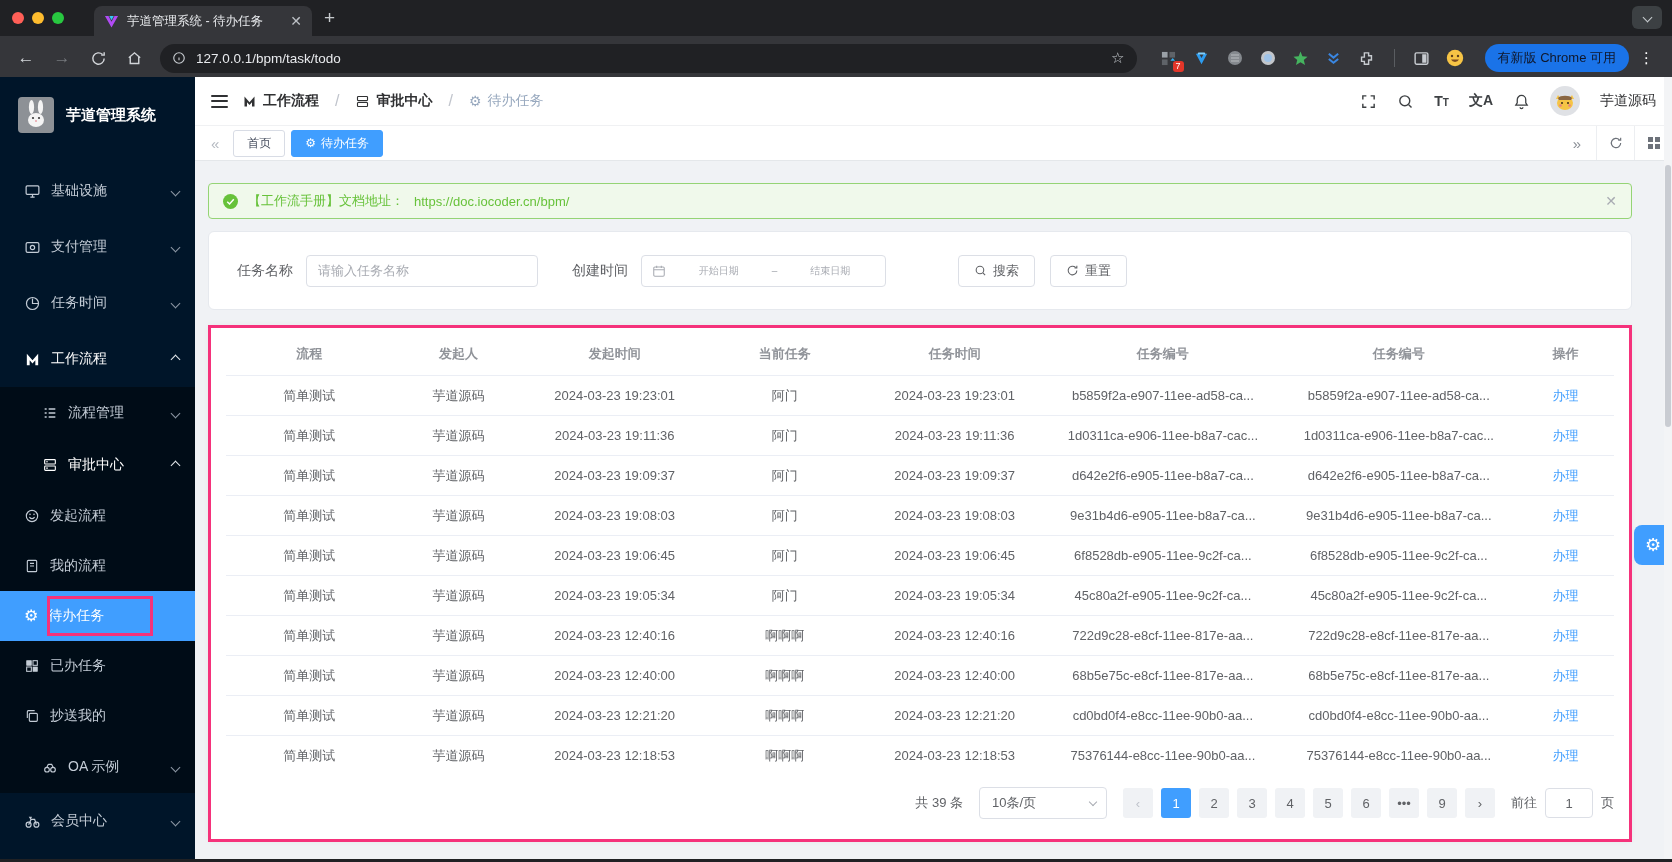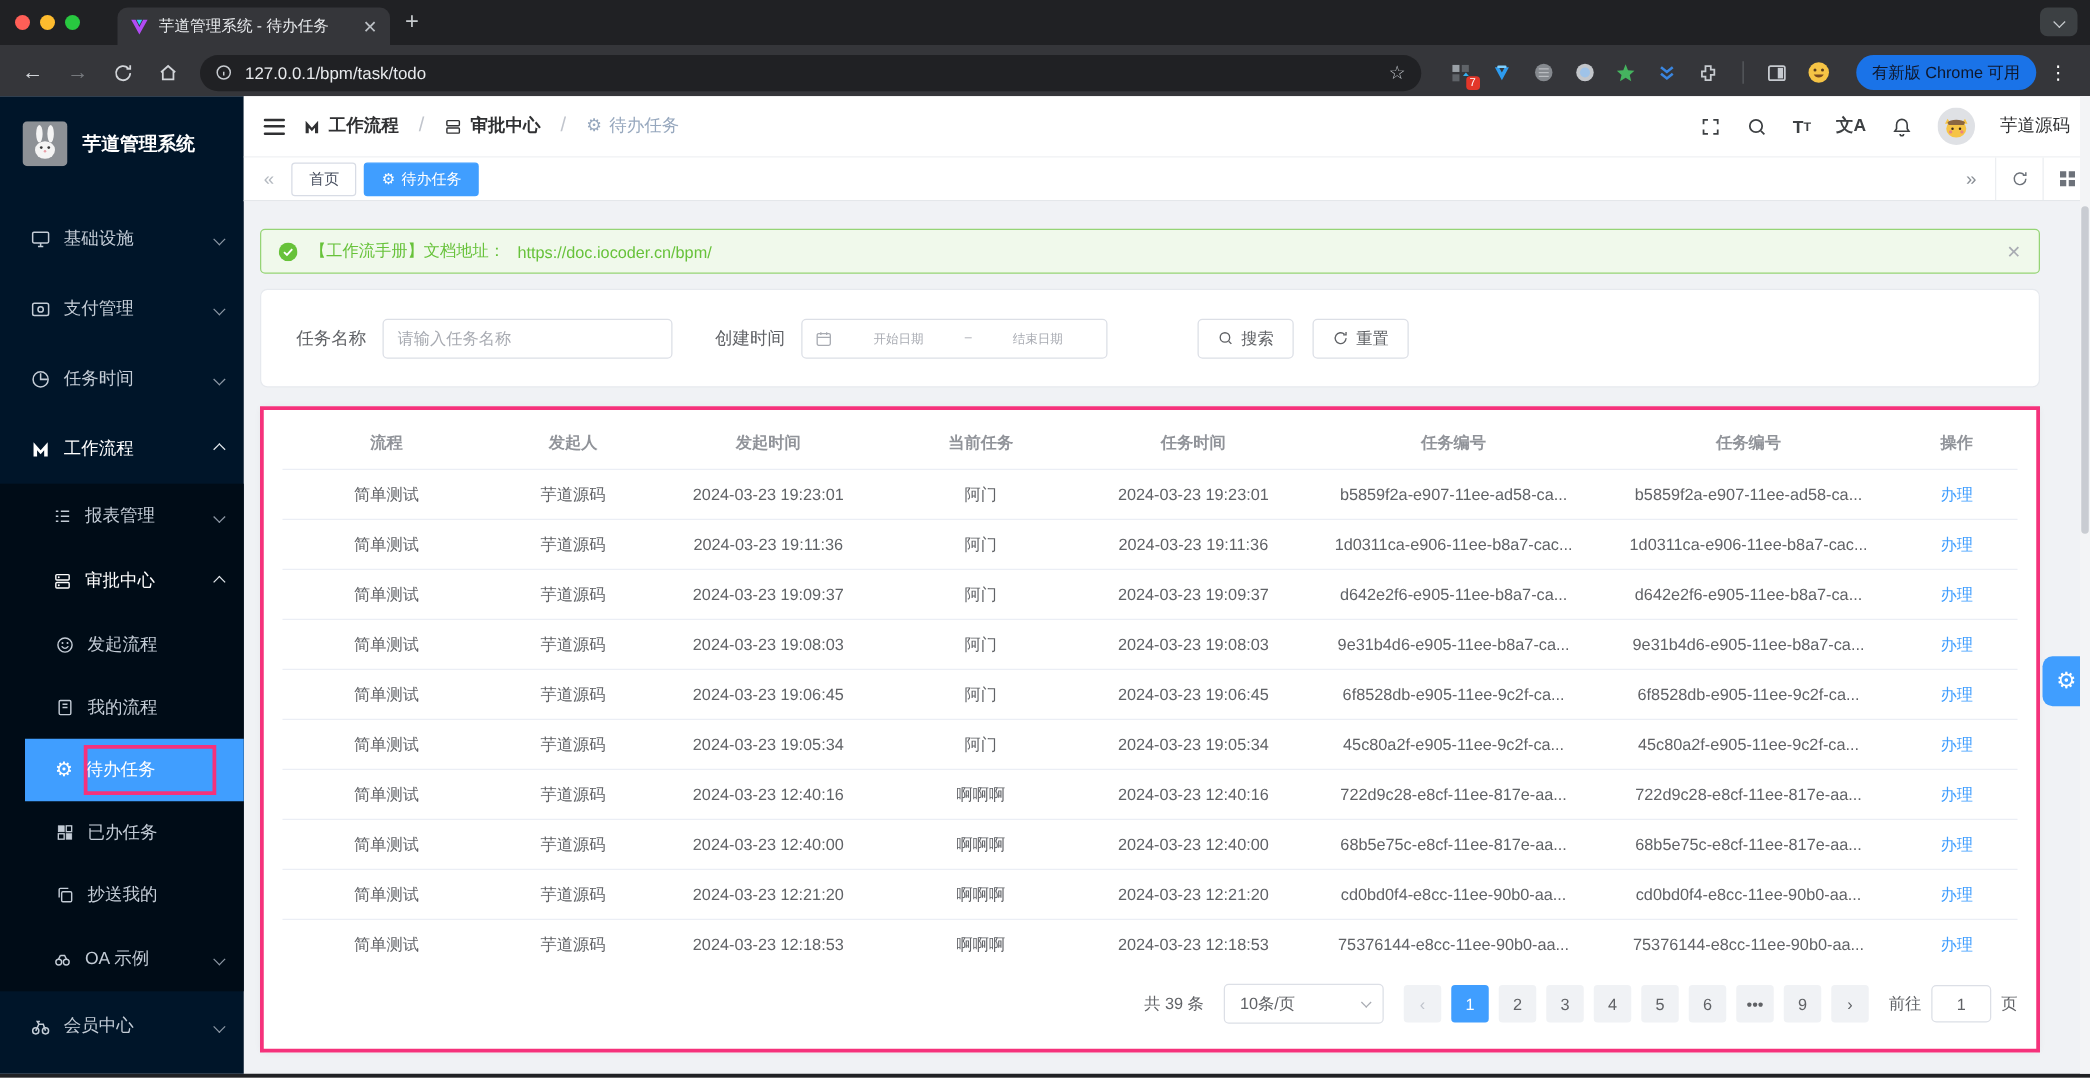--- a/index.html
+++ b/index.html
@@ -48,21 +48,21 @@
   .logo .nm { color:#fff; font-size:15px; font-weight:700; white-space:nowrap; }
   nav { padding-top:24px; font-size:14px; }
   .mi { display:flex; align-items:center; gap:10px; padding:0 16px 0 24px; height:56px; position:relative; cursor:default; }
   .mi .lbl { white-space:nowrap; }
   .mi .mchev { margin-left:auto; }
   .mchev { width:7px; height:7px; border-right:1.5px solid #8d98a5; border-bottom:1.5px solid #8d98a5;
            transform:rotate(45deg); }
   .mchev.up { transform:rotate(-135deg); }
   .subblock { background:#000c17; }
   .mi.lvl2 { padding-left:42px; height:52px; }
-  .mi.lvl3 { height:50px;margin-left:20px; }
+  .mi.lvl3 { height:50px; }
   .mi.trail { color:#fff; }
   .mi.trail .mchev { border-color:#e5eaee; }
   .mi.active { background:#409eff; color:#fff; }
   .mi .ic { display:flex; }
   .mi svg { stroke:currentColor; }
   .pinkbox { position:absolute; left:47px; top:5px; width:106px; height:40px; border:3px solid #f5327b; pointer-events:none; }
 
   
   .main { flex:1; display:flex; flex-direction:column; min-width:0; }
   .appheader { height:48px; background:#fff; display:flex; align-items:center; padding:0 16px; gap:14px; }
@@ -324,21 +324,21 @@
           <span class="lbl">工作流程</span>
           <span class="mchev up"></span>
         </div>
         <div class="subblock">
           <div class="mi lvl2">
             <span class="ic">
                 <svg width="16" height="16" viewBox="0 0 24 24" fill="none" stroke-width="2">
                   <path d="M4 6h3M4 12h3M4 18h3M10 6h10M10 12h10M10 18h10"></path>
                 </svg>
               </span>
-            <span class="lbl">报表管理</span>
+            <span class="lbl">流程管理</span>
             <span class="mchev"></span>
           </div>
           <div class="mi lvl2 trail">
             <span class="ic">
                 <svg width="16" height="16" viewBox="0 0 24 24" fill="none" stroke-width="1.7">
                   <rect x="4" y="4" width="16" height="6.5" rx="1.2"></rect>
                   <rect x="4" y="13.5" width="16" height="6.5" rx="1.2"></rect>
                   <path d="M7.5 7.2h.01M7.5 16.7h.01" stroke-width="2.4" stroke-linecap="round"></path>
                 </svg>
               </span>

